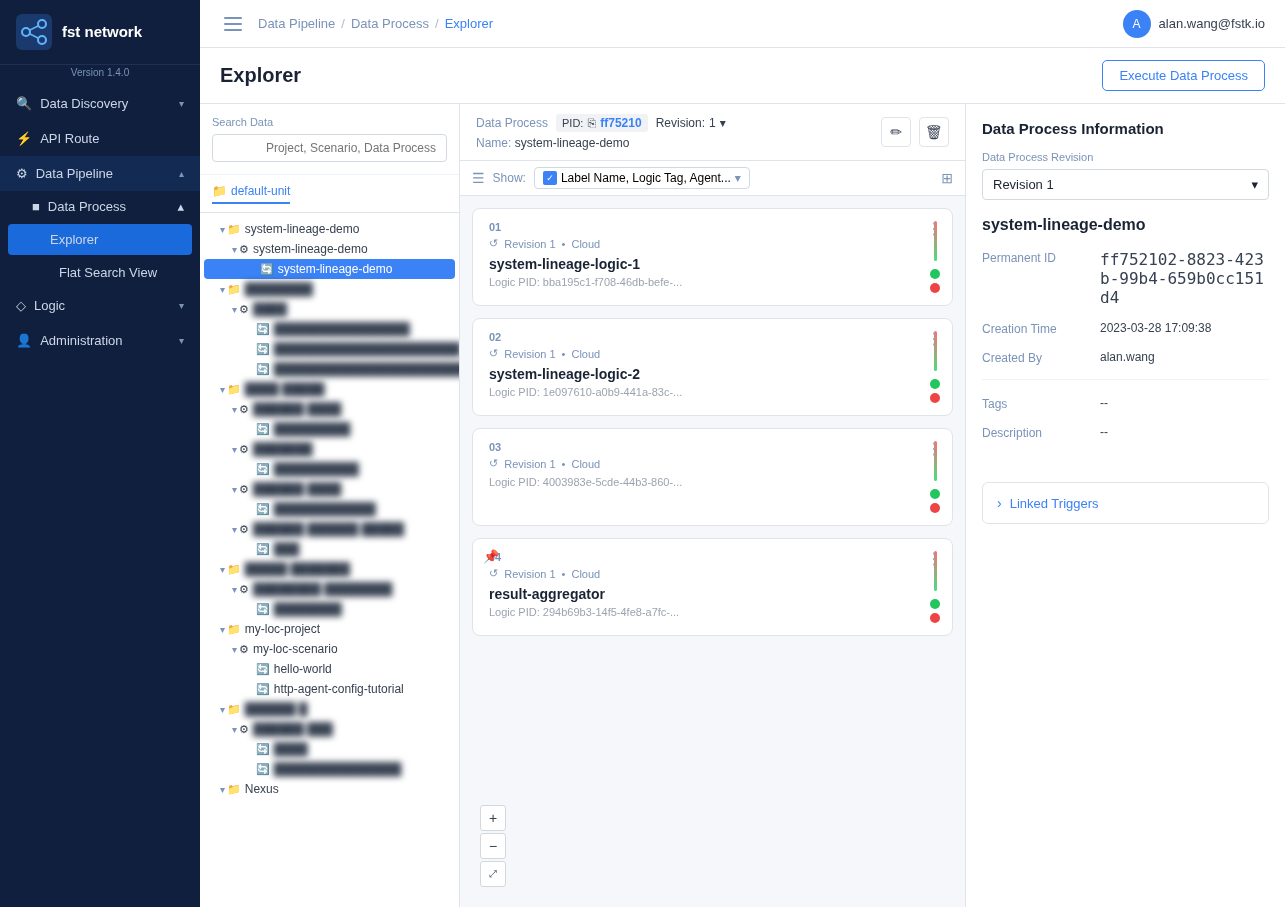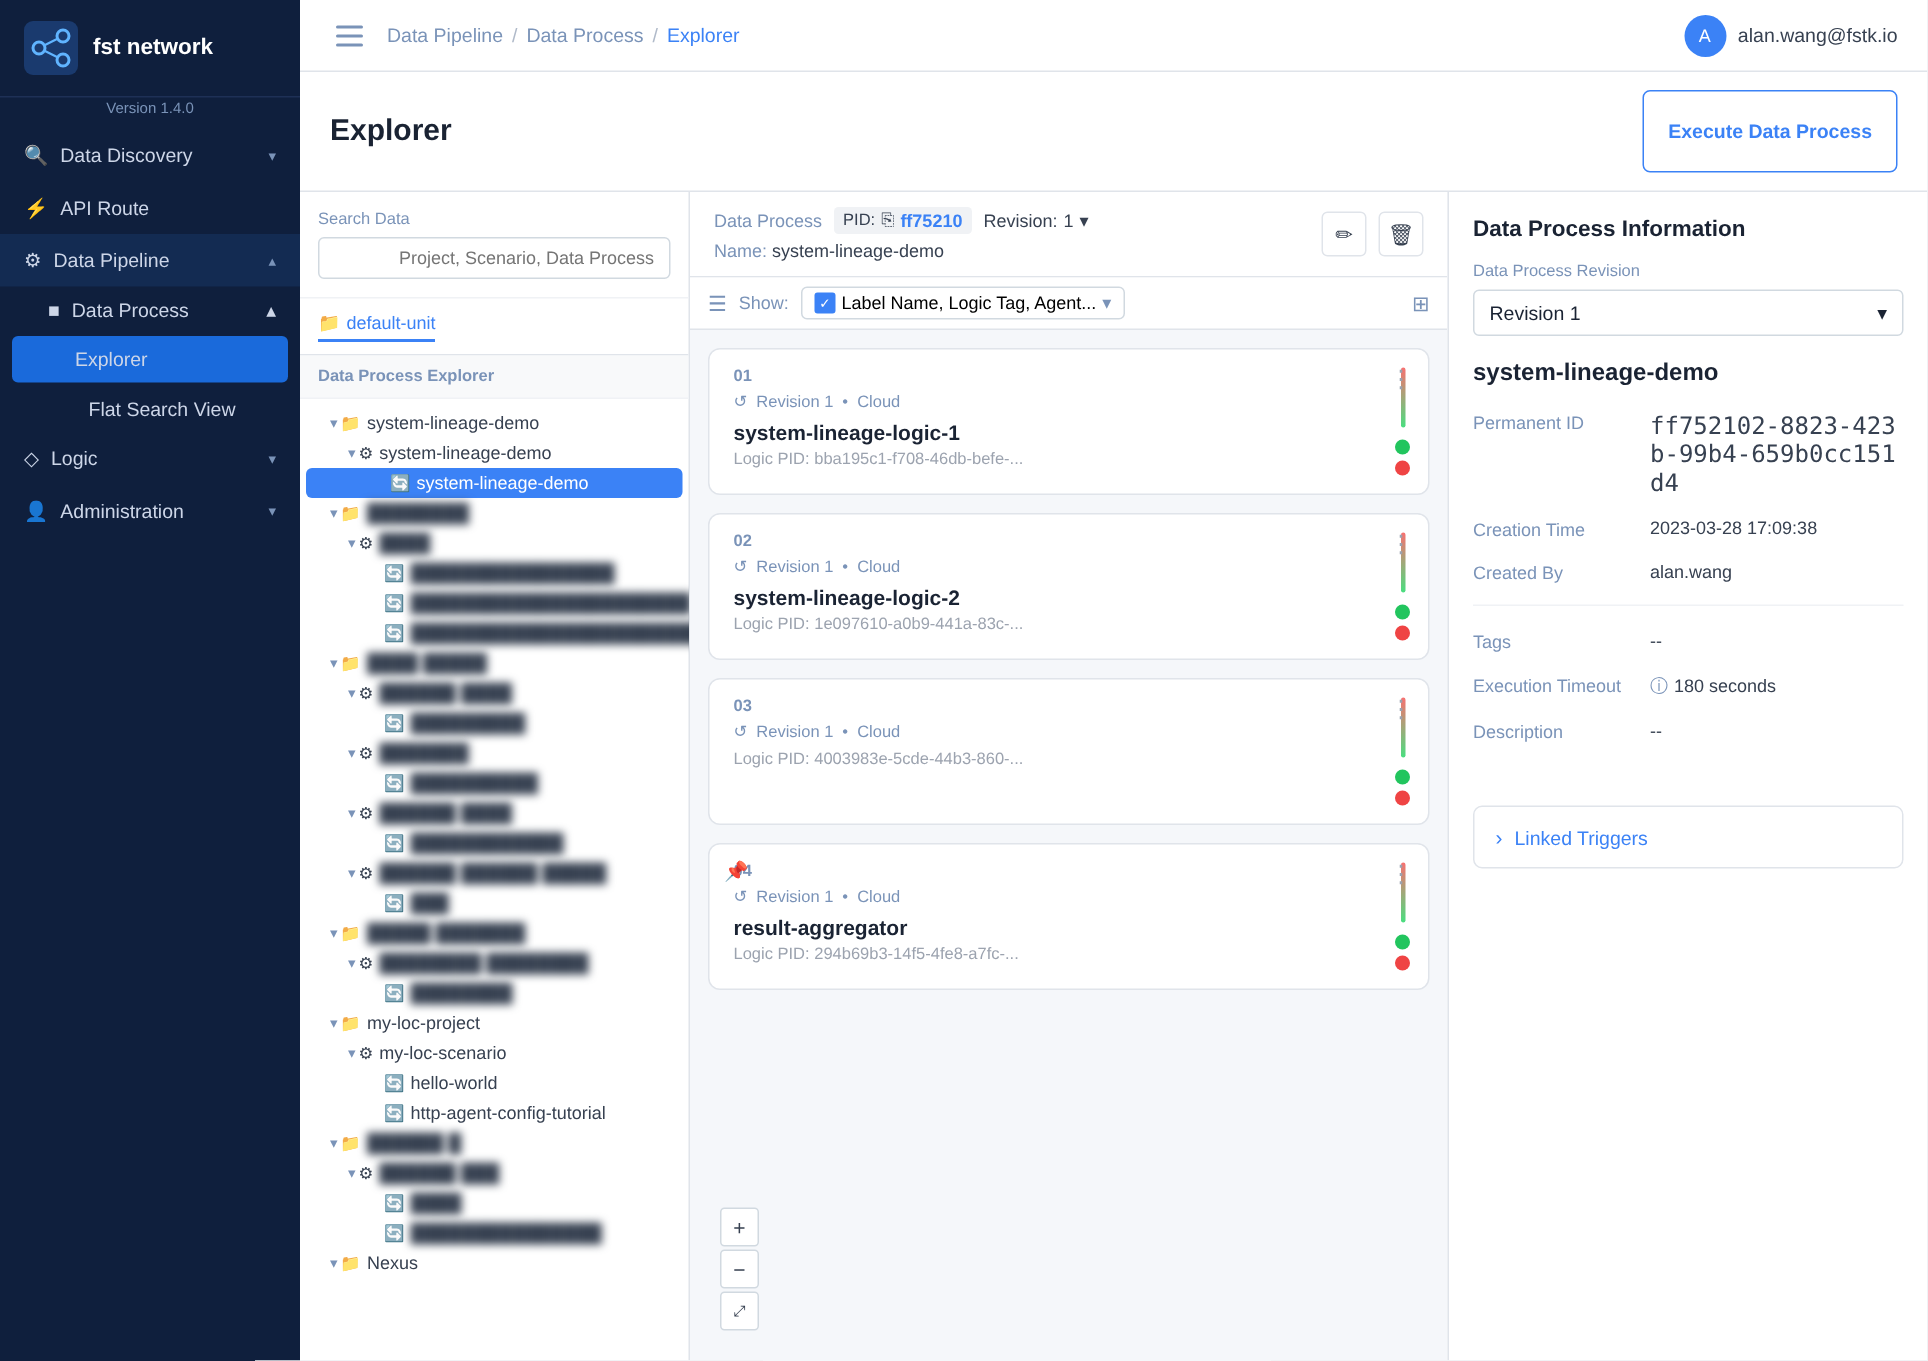--- a/index.html
+++ b/index.html
@@ -28,21 +28,21 @@
     .breadcrumb .active-crumb { color: #3b82f6; font-weight: 500; }
     .topbar-user { display: flex; align-items: center; gap: 8px; color: #374151; font-size: 13px; }
     .user-avatar { width: 28px; height: 28px; border-radius: 50%; background: #3b82f6; display: flex; align-items: center; justify-content: center; color: #fff; font-size: 12px; }
 
     
     .content { flex: 1; display: flex; overflow: hidden; }
 
     
     .explorer-header { padding: 12px 20px; background: #fff; border-bottom: 1px solid #e0e4ea; display: flex; align-items: center; justify-content: space-between; }
     .explorer-title { font-size: 20px; font-weight: 600; color: #1a2333; }
-    .execute-btn { background: #fff; border: 1.5px solid #3b82f6; color: #3b82f6; padding: 19px 16px; border-radius: 5px; font-size: 13px; cursor: pointer; font-weight: 700; }
+    .execute-btn { background: #fff; border: 1.5px solid #3b82f6; color: #3b82f6; padding: 7px 16px; border-radius: 5px; font-size: 13px; cursor: pointer; font-weight: 400; }
 
     
     .left-panel { width: 260px; border-right: 1px solid #e0e4ea; background: #fff; display: flex; flex-direction: column; overflow: hidden; flex-shrink: 0; }
     .search-area { padding: 12px; border-bottom: 1px solid #f0f2f5; }
     .search-label { font-size: 11px; color: #7a93b8; margin-bottom: 6px; }
     .search-input { width: 100%; border: 1px solid #d1d9e0; border-radius: 4px; padding: 6px 10px; font-size: 12px; color: #374151; outline: none; text-align: right; }
 
     .unit-tab { padding: 8px 12px; border-bottom: 1px solid #e0e4ea; }
     .unit-btn { display: inline-flex; align-items: center; gap: 4px; color: #3b82f6; font-size: 12px; font-weight: 500; border-bottom: 2px solid #3b82f6; padding-bottom: 4px; cursor: pointer; }
 
@@ -221,21 +221,20 @@
       <div class="search-area">
         <div class="search-label">Search Data</div>
         <input class="search-input" type="text" placeholder="Project, Scenario, Data Process" style="">
       </div>
       <div class="unit-tab">
         <div class="unit-btn">
           <span>📁</span>
           <span>default-unit</span>
         </div>
       </div>
-      <div class="tree-header">Data Process Explorer</div>
       <div class="tree-body" id="tree-body">
 
       <div class="tree-item">
     <span class="indent" style="width:12px;flex-shrink:0;"></span>
     <span class="toggle">▾</span>
     <span class="icon">📁</span>
     <span>system-lineage-demo</span>
   </div>
           <div class="tree-item">
     <span class="indent" style="width:24px;flex-shrink:0;"></span>
@@ -568,26 +567,20 @@
     </span>
   </div>
             <div class="info-divider"></div>
             <div class="info-row">
     <span class="info-key">Tags</span>
     <span class="info-val">
       --
     </span>
   </div>
             <div class="info-row">
-    <span class="info-key">Execution Timeout</span>
-    <span class="info-val">
-      <span style="color:#7a93b8;margin-right:4px;">ⓘ</span>180 seconds
-    </span>
-  </div>
-            <div class="info-row">
     <span class="info-key">Description</span>
     <span class="info-val">
       --
     </span>
   </div>
           </div>
       </div>
       <div class="linked-triggers">
         <span class="chevron-right">›</span>
         <span>Linked Triggers</span>

